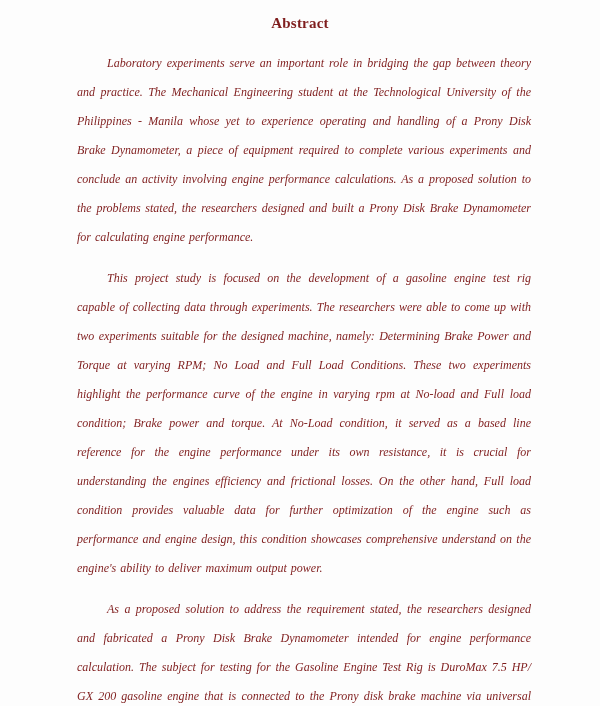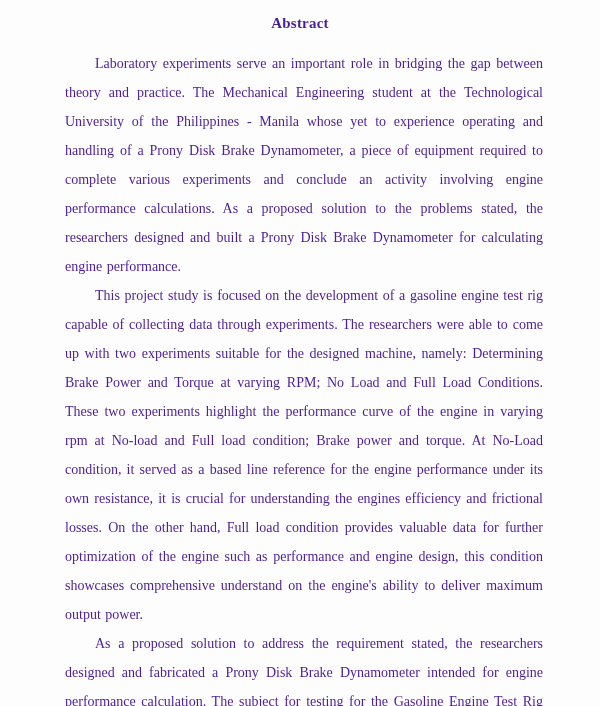--- a/index.html
+++ b/index.html
@@ -7,41 +7,42 @@
     padding: 0;
     background: #fdfdfd;
   }
   .page {
     position: relative;
     width: 600px;
     height: 706px;
     background: #fdfdfd;
     overflow: hidden;
     font-family: "Liberation Serif", "DejaVu Serif", serif;
-    color: #4c1d95;
+    color: #7f1d1d;
   }
   .doc-title {
     margin: 0;
     padding-top: 13px;
     text-align: center;
     font-size: 15px;
     line-height: 20px;
     font-weight: bold;
     letter-spacing: 0.2px;
   }
   .doc-body {
     margin: 16px 57px 0 65px; 
   }
   .doc-body p {
-    margin: 0;
-    font-size: 14px;
+    margin: 12px;
+    font-size: 12px;
     line-height: 29px;
     text-align: justify;
     text-indent: 30px;
     word-spacing: 1px;
+    font-style: italic;
   }
 </style>
 </head>
 <body>
 
 <div class="page">
   <h1 class="doc-title">Abstract</h1>
   <div class="doc-body">
     <p>Laboratory experiments serve an important role in bridging the gap between theory and practice. The Mechanical Engineering student at the Technological University of the Philippines - Manila whose yet to experience operating and handling of a Prony Disk Brake Dynamometer, a piece of equipment required to complete various experiments and conclude an activity involving engine performance calculations. As a proposed solution to the problems stated, the researchers designed and built a Prony Disk Brake Dynamometer for calculating engine performance.</p>
     <p>This project study is focused on the development of a gasoline engine test rig capable of collecting data through experiments. The researchers were able to come up with two experiments suitable for the designed machine, namely: Determining Brake Power and Torque at varying RPM; No Load and Full Load Conditions. These two experiments highlight the performance curve of the engine in varying rpm at No-load and Full load condition; Brake power and torque. At No-Load condition, it served as a based line reference for the engine performance under its own resistance, it is crucial for understanding the engines efficiency and frictional losses. On the other hand, Full load condition provides valuable data for further optimization of the engine such as performance and engine design, this condition showcases comprehensive understand on the engine's ability to deliver maximum output power.</p>

